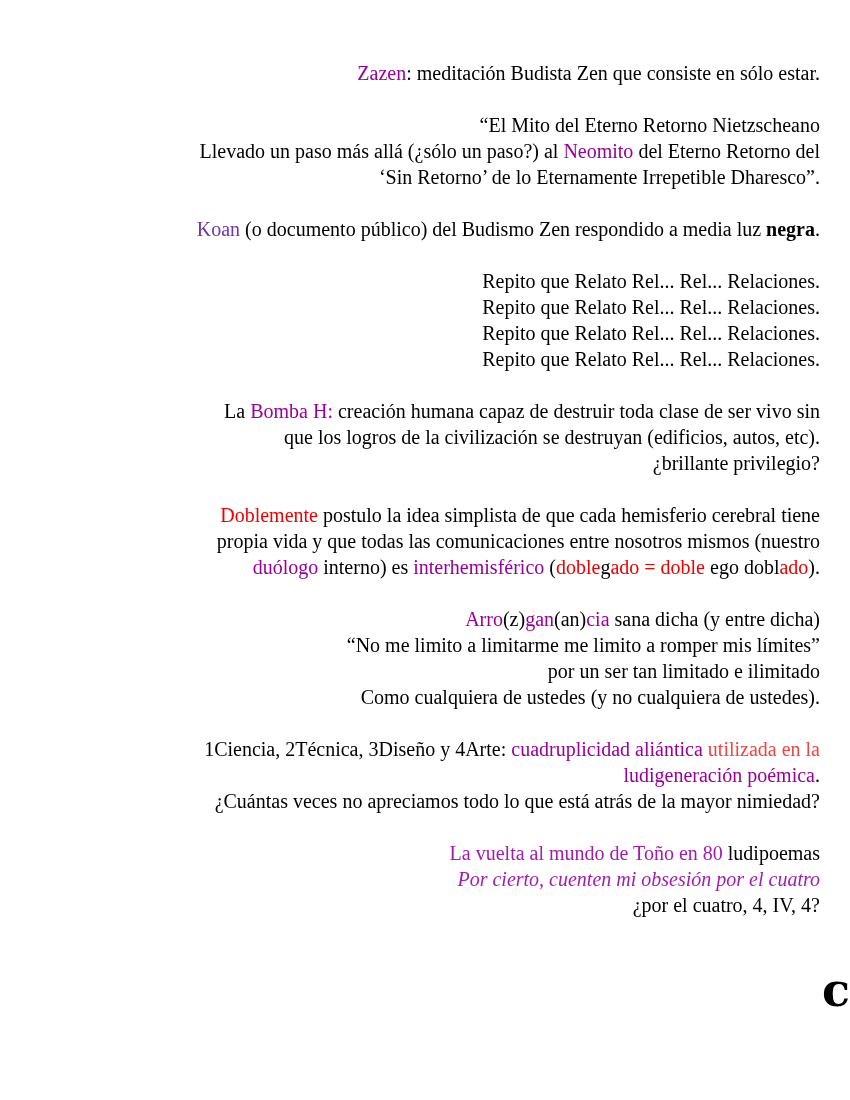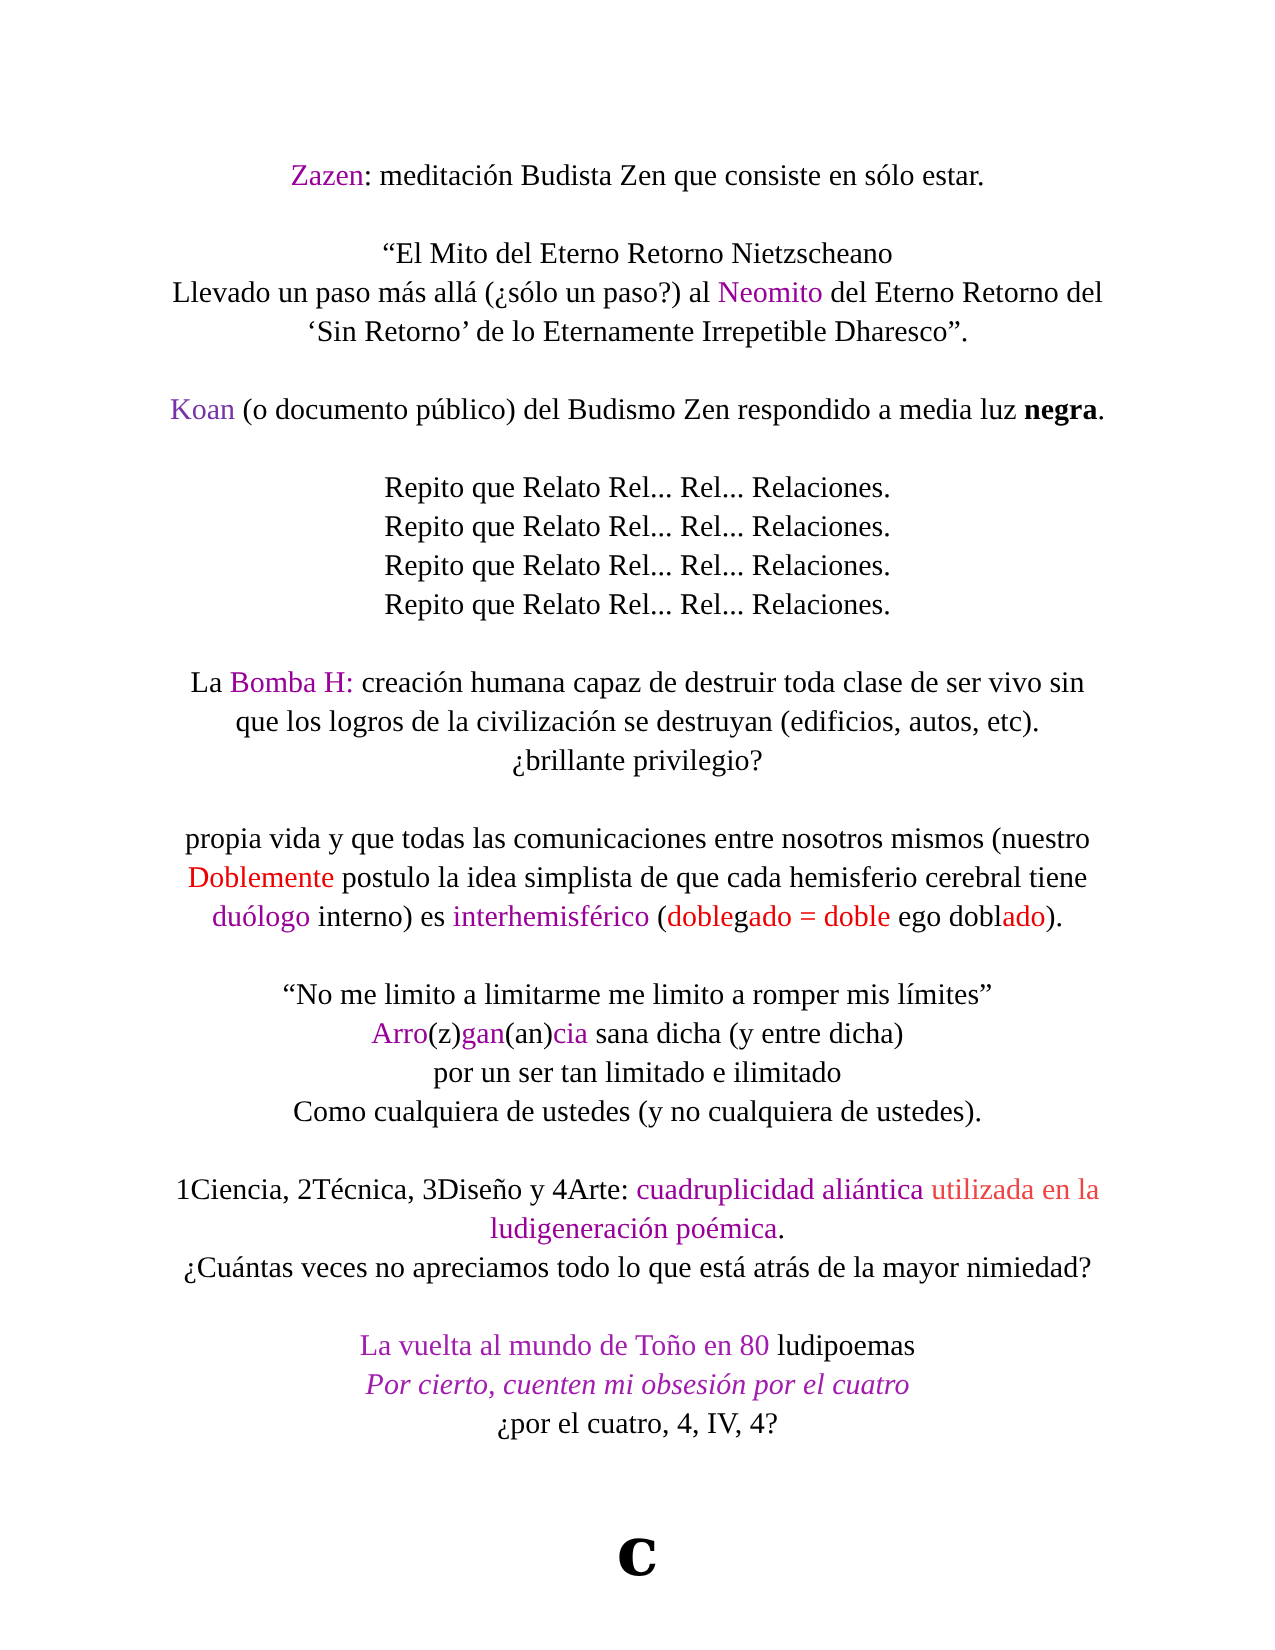--- a/index.html
+++ b/index.html
@@ -12,22 +12,22 @@
     height: 1100px;
     font-family: "Liberation Serif", "DejaVu Serif", serif;
     font-size: 20px;
     color: #000000;
     overflow: hidden;
   }
   .page {
     box-sizing: border-box;
     width: 850px;
     height: 1100px;
-    padding-top: 104px;
-    text-align: center;
+    padding-top: 60px;
+    text-align: right;
   }
   .doc-body {
     margin: 0 auto;
     width: 790px;
   }
   p.para {
     margin: 26px 0;
     padding: 0;
     line-height: 26px;
   }
@@ -69,27 +69,27 @@
         <span class="line"><span style="color: rgb(0, 0, 0);">Repito que Relato Rel... Rel... Relaciones.</span></span>
         <span class="line"><span style="color: rgb(0, 0, 0);">Repito que Relato Rel... Rel... Relaciones.</span></span>
         <span class="line"><span style="color: rgb(0, 0, 0);">Repito que Relato Rel... Rel... Relaciones.</span></span>
       </p>
       <p class="para">
         <span class="line"><span style="color: rgb(0, 0, 0);">La </span><span style="color: rgb(153, 0, 153);">Bomba H:</span><span style="color: rgb(0, 0, 0);"> creación humana capaz de destruir toda clase de ser vivo sin</span></span>
         <span class="line"><span style="color: rgb(0, 0, 0);">que los logros de la civilización se destruyan (edificios, autos, etc).</span></span>
         <span class="line"><span style="color: rgb(0, 0, 0);">¿brillante privilegio?</span></span>
       </p>
       <p class="para">
+        <span class="line"><span style="color: rgb(238, 0, 0);">Doblemente</span><span style="color: rgb(0, 0, 0);"> postulo la idea simplista de que cada hemisferio cerebral tiene</span></span>
         <span class="line"><span style="color: rgb(0, 0, 0);">propia vida y que todas las comunicaciones entre nosotros mismos (nuestro</span></span>
-        <span class="line"><span style="color: rgb(238, 0, 0);">Doblemente</span><span style="color: rgb(0, 0, 0);"> postulo la idea simplista de que cada hemisferio cerebral tiene</span></span>
         <span class="line"><span style="color: rgb(153, 0, 153);">duólogo</span><span style="color: rgb(0, 0, 0);"> interno) es </span><span style="color: rgb(153, 0, 153);">interhemisférico</span><span style="color: rgb(0, 0, 0);"> (</span><span style="color: rgb(238, 0, 0);">doble</span><span style="color: rgb(0, 0, 0);">g</span><span style="color: rgb(238, 0, 0);">ado</span><span style="color: rgb(238, 0, 0);"> = </span><span style="color: rgb(238, 0, 0);">doble</span><span style="color: rgb(0, 0, 0);"> ego dobl</span><span style="color: rgb(238, 0, 0);">ado</span><span style="color: rgb(0, 0, 0);">).</span></span>
       </p>
       <p class="para">
+        <span class="line"><span style="color: rgb(153, 0, 153);">Arro</span><span style="color: rgb(0, 0, 0);">(z)</span><span style="color: rgb(153, 0, 153);">gan</span><span style="color: rgb(0, 0, 0);">(an)</span><span style="color: rgb(153, 0, 153);">cia</span><span style="color: rgb(0, 0, 0);"> sana dicha (y entre dicha)</span></span>
         <span class="line"><span style="color: rgb(0, 0, 0);">“No me limito a limitarme me limito a romper mis límites”</span></span>
-        <span class="line"><span style="color: rgb(153, 0, 153);">Arro</span><span style="color: rgb(0, 0, 0);">(z)</span><span style="color: rgb(153, 0, 153);">gan</span><span style="color: rgb(0, 0, 0);">(an)</span><span style="color: rgb(153, 0, 153);">cia</span><span style="color: rgb(0, 0, 0);"> sana dicha (y entre dicha)</span></span>
         <span class="line"><span style="color: rgb(0, 0, 0);">por un ser tan limitado e ilimitado</span></span>
         <span class="line"><span style="color: rgb(0, 0, 0);">Como cualquiera de ustedes (y no cualquiera de ustedes).</span></span>
       </p>
       <p class="para">
         <span class="line"><span style="color: rgb(0, 0, 0);">1Ciencia, 2Técnica, 3Diseño y 4Arte: </span><span style="color: rgb(153, 0, 153);">cuadruplicidad aliántica</span><span style="color: #ef4444;"> utilizada en la</span></span>
         <span class="line"><span style="color: rgb(153, 0, 153);">ludigeneración poémica</span><span style="color: rgb(0, 0, 0);">.</span></span>
         <span class="line"><span style="color: rgb(0, 0, 0);">¿Cuántas veces no apreciamos todo lo que está atrás de la mayor nimiedad?</span></span>
       </p>
       <p class="para">
         <span class="line"><span style="color: #a21caf;">La vuelta al mundo de Toño en 80 </span><span style="color: #000000;">ludipoemas</span></span>

